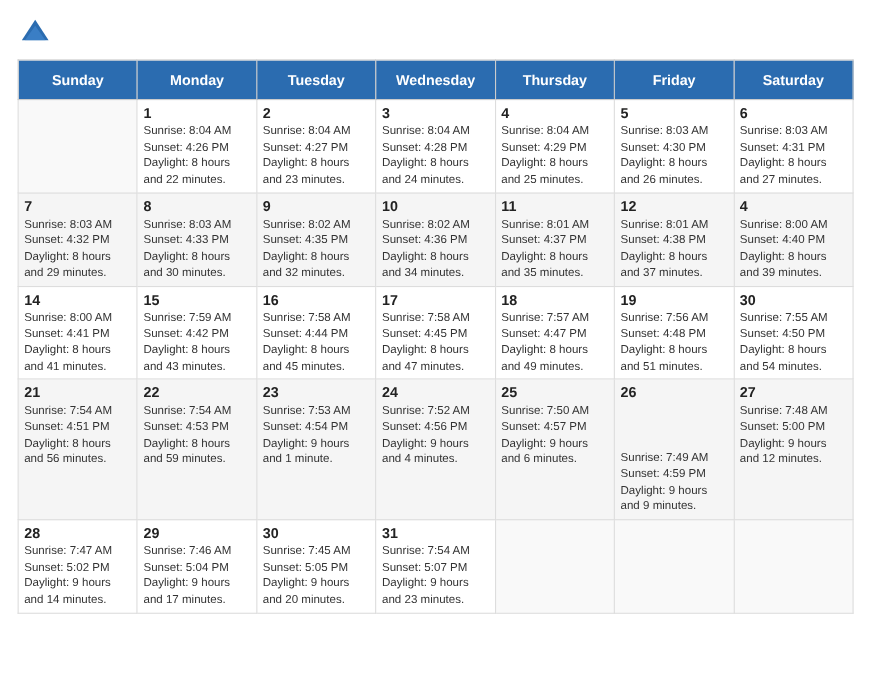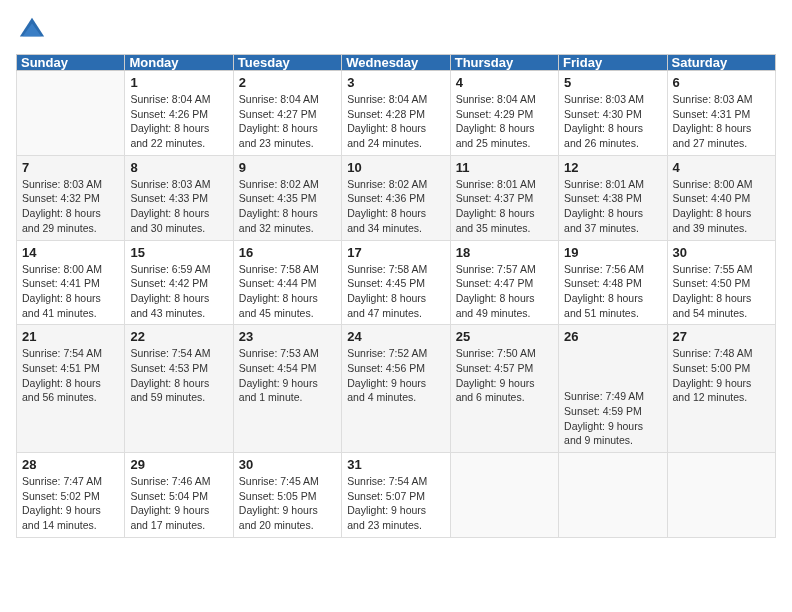--- a/index.html
+++ b/index.html
@@ -52,22 +52,22 @@
     .calendar {
       width: 100%;
       border-collapse: collapse;
       font-size: 11px;
     }
     .calendar thead tr th {
       background: #2b6cb0;
       color: #fff;
       font-size: 13px;
       font-weight: bold;
-      padding: 0 4px;
-      text-align: left;
+      padding: 10px 4px;
+      text-align: center;
       border: 1px solid #ccc;
     }
     .calendar tbody tr td {
       vertical-align: top;
       padding: 4px 5px;
       border: 1px solid #ddd;
       min-height: 70px;
       height: 80px;
       width: 108px;
       background: #fff;
@@ -227,21 +227,21 @@
       <tr>
         <td>
           <div class="day-number">14</div>
           <div class="day-info" style="white-space: pre-line;">Sunrise: 8:00 AM
 Sunset: 4:41 PM
 Daylight: 8 hours
 and 41 minutes.</div>
         </td>
         <td>
           <div class="day-number">15</div>
-          <div class="day-info" style="white-space: pre-line;">Sunrise: 6:59 AM
+          <div class="day-info" style="white-space: pre-line;">Sunrise: 7:59 AM
 Sunset: 4:42 PM
 Daylight: 8 hours
 and 43 minutes.</div>
         </td>
         <td>
           <div class="day-number">16</div>
           <div class="day-info" style="white-space: pre-line;">Sunrise: 7:58 AM
 Sunset: 4:44 PM
 Daylight: 8 hours
 and 45 minutes.</div>

